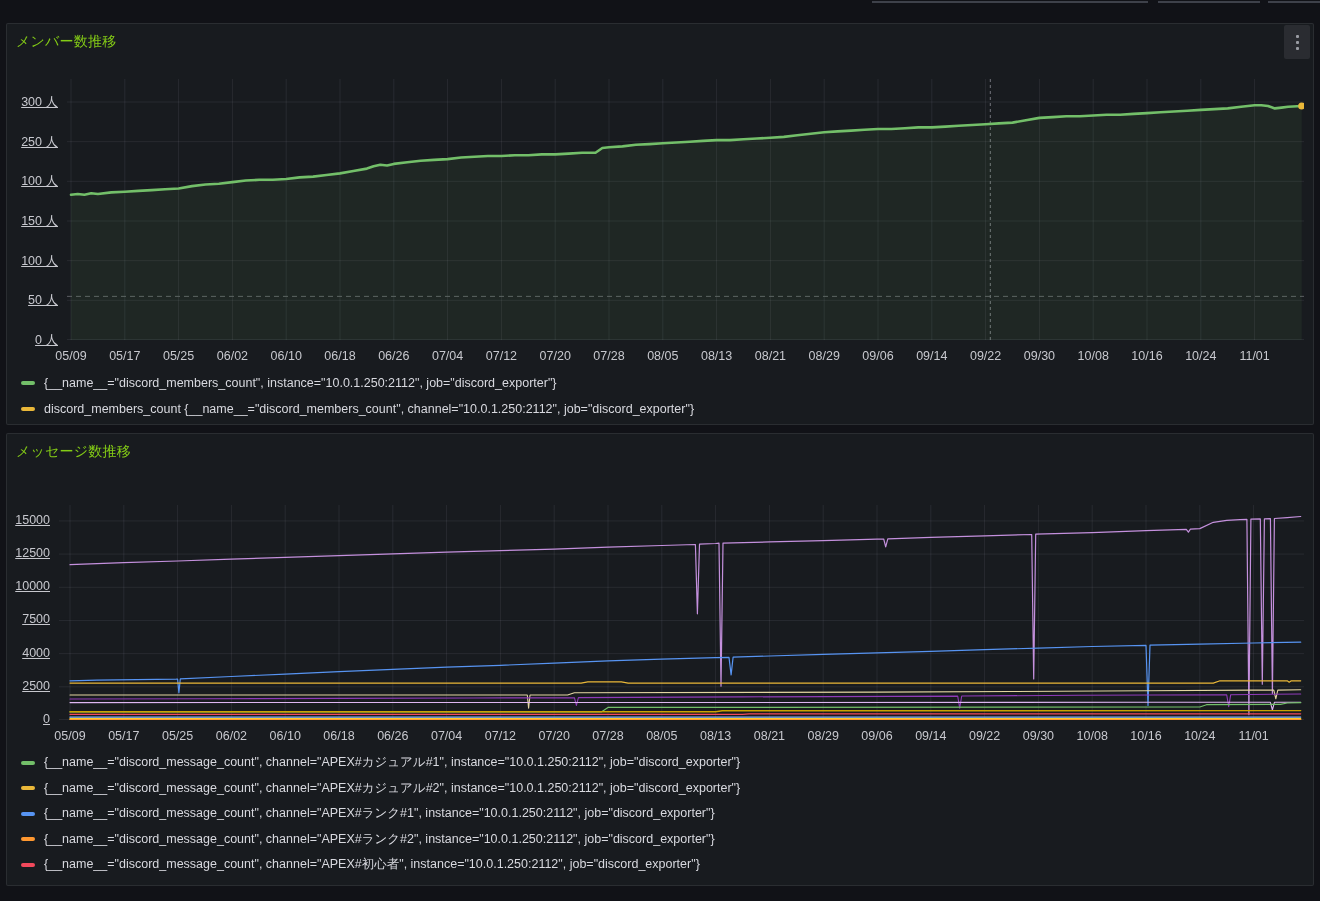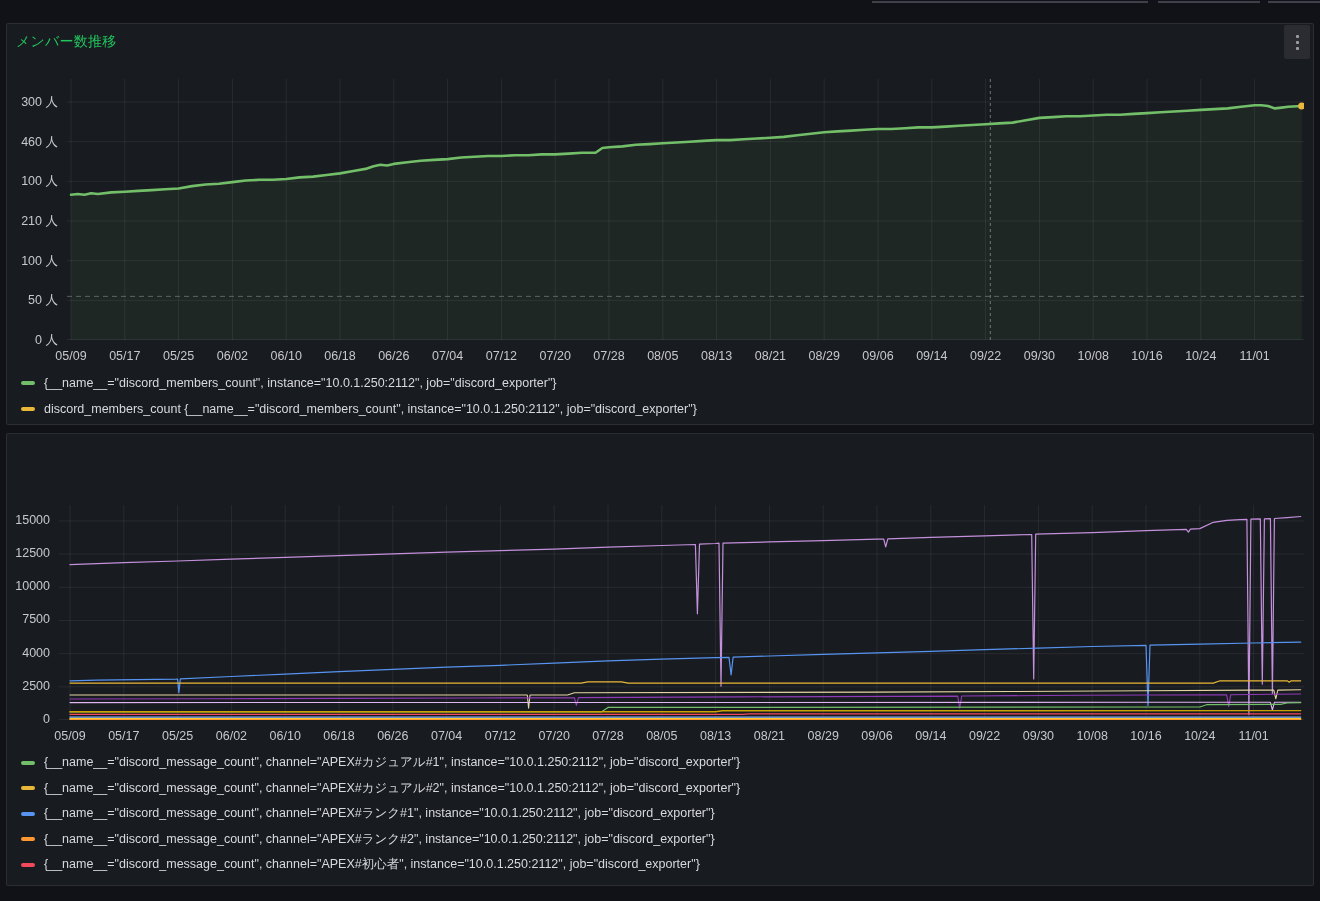--- a/index.html
+++ b/index.html
@@ -23,36 +23,36 @@
     background:#181b1f;
     border:1px solid rgba(204,204,220,0.10);
     border-radius:2px;
   }
   #panel-0 { top:23px;  height:402px; }
   #panel-1 { top:433px; height:453px; }
 
   .panel-header { position:absolute; left:0; top:0; width:100%; height:34px; }
   .panel-title {
     position:absolute; left:9px; top:9px;
-    font-size:14px; font-weight:500; letter-spacing:.2px; color:#22c55e;
+    font-size:14px; font-weight:500; letter-spacing:.2px; color:#84cc16;
   }
   .kebab-btn {
     position:absolute; right:3px; top:1px; width:26px; height:34px;
     background:#2a2c31; border:none; border-radius:2px; cursor:pointer;
     display:flex; flex-direction:column; align-items:center; justify-content:center; gap:3px;
   }
   .kebab-btn span { width:3px; height:3px; background:#9a9ca3; border-radius:1px; }
 
   .plot { position:absolute; background:transparent; }
   .plot svg { position:absolute; left:0; top:0; overflow:hidden; }
 
   .tick-label {
     position:absolute; font-size:12.5px; color:#c7c8ce; white-space:nowrap;
   }
-  .ylab { text-align:right; }
+  .ylab { text-align:right;text-decoration:underline; }
   .xlab { text-align:center; }
 
   .legend { position:absolute; left:14px; list-style:none; }
   .legend li {
     display:flex; align-items:center; height:26px; cursor:pointer;
     font-size:12.5px; color:#d8d9df; white-space:nowrap;
   }
   .legend .swatch { width:14px; height:4px; border-radius:2px; margin-right:9px; flex:none; }
 </style>
 </head>
@@ -116,29 +116,29 @@
           <circle cx="1234.675" cy="26.972644376899694" r="3.5" fill="#EAB839"></circle>
         </svg>
       </div>
     <ul class="legend" id="legend-0" style="top: 346px;">
         <li style="height: 26px;">
           <span class="swatch" style="background: rgb(115, 191, 105);"></span>
           <span>{__name__="discord_members_count", instance="10.0.1.250:2112", job="discord_exporter"}</span>
         </li>
         <li style="height: 26px;">
           <span class="swatch" style="background: rgb(234, 184, 57);"></span>
-          <span>discord_members_count {__name__="discord_members_count", instance="10.0.1.250:2112", job="discord_exporter"}</span>
+          <span>discord_members_count {__name__="discord_members_count", channel="10.0.1.250:2112", job="discord_exporter"}</span>
         </li>
       </ul>
   <div class="tick-label ylab" style="right: 1255px; top: 308px;">0 人</div>
       <div class="tick-label ylab" style="right: 1255px; top: 268.334px;">50 人</div>
       <div class="tick-label ylab" style="right: 1255px; top: 228.669px;">100 人</div>
-      <div class="tick-label ylab" style="right: 1255px; top: 189.003px;">210 人</div>
+      <div class="tick-label ylab" style="right: 1255px; top: 189.003px;">150 人</div>
       <div class="tick-label ylab" style="right: 1255px; top: 149.337px;">100 人</div>
-      <div class="tick-label ylab" style="right: 1255px; top: 109.672px;">460 人</div>
+      <div class="tick-label ylab" style="right: 1255px; top: 109.672px;">250 人</div>
       <div class="tick-label ylab" style="right: 1255px; top: 70.0061px;">300 人</div>
       <div class="tick-label xlab" style="left: 39px; width: 50px; top: 325px;">05/09</div>
       <div class="tick-label xlab" style="left: 92.8px; width: 50px; top: 325px;">05/17</div>
       <div class="tick-label xlab" style="left: 146.6px; width: 50px; top: 325px;">05/25</div>
       <div class="tick-label xlab" style="left: 200.4px; width: 50px; top: 325px;">06/02</div>
       <div class="tick-label xlab" style="left: 254.2px; width: 50px; top: 325px;">06/10</div>
       <div class="tick-label xlab" style="left: 308px; width: 50px; top: 325px;">06/18</div>
       <div class="tick-label xlab" style="left: 361.8px; width: 50px; top: 325px;">06/26</div>
       <div class="tick-label xlab" style="left: 415.6px; width: 50px; top: 325px;">07/04</div>
       <div class="tick-label xlab" style="left: 469.4px; width: 50px; top: 325px;">07/12</div>
@@ -152,20 +152,23 @@
       <div class="tick-label xlab" style="left: 899.8px; width: 50px; top: 325px;">09/14</div>
       <div class="tick-label xlab" style="left: 953.6px; width: 50px; top: 325px;">09/22</div>
       <div class="tick-label xlab" style="left: 1007.4px; width: 50px; top: 325px;">09/30</div>
       <div class="tick-label xlab" style="left: 1061.2px; width: 50px; top: 325px;">10/08</div>
       <div class="tick-label xlab" style="left: 1115px; width: 50px; top: 325px;">10/16</div>
       <div class="tick-label xlab" style="left: 1168.8px; width: 50px; top: 325px;">10/24</div>
       <div class="tick-label xlab" style="left: 1222.6px; width: 50px; top: 325px;">11/01</div>
     </section>
 
   <section class="panel" id="panel-1">
+    <div class="panel-header">
+      <h2 class="panel-title">メッセージ数推移</h2>
+    </div>
     <div class="plot" id="plot-1" style="left: 52px; top: 71px; width: 1245px; height: 215px;">
         <svg width="1245" height="215" viewBox="0 0 1245 215">
           <g>
             <line x1="0" x2="1245" y1="215" y2="215" stroke="rgba(204,204,220,0.18)" stroke-width="1"></line>
             <line x1="0" x2="1245" y1="181.820987654321" y2="181.820987654321" stroke="rgba(204,204,220,0.09)" stroke-width="1"></line>
             <line x1="0" x2="1245" y1="148.64197530864197" y2="148.64197530864197" stroke="rgba(204,204,220,0.09)" stroke-width="1"></line>
             <line x1="0" x2="1245" y1="115.46296296296296" y2="115.46296296296296" stroke="rgba(204,204,220,0.09)" stroke-width="1"></line>
             <line x1="0" x2="1245" y1="82.28395061728395" y2="82.28395061728395" stroke="rgba(204,204,220,0.09)" stroke-width="1"></line>
             <line x1="0" x2="1245" y1="49.10493827160494" y2="49.10493827160494" stroke="rgba(204,204,220,0.09)" stroke-width="1"></line>
             <line x1="0" x2="1245" y1="15.925925925925924" y2="15.925925925925924" stroke="rgba(204,204,220,0.09)" stroke-width="1"></line>

